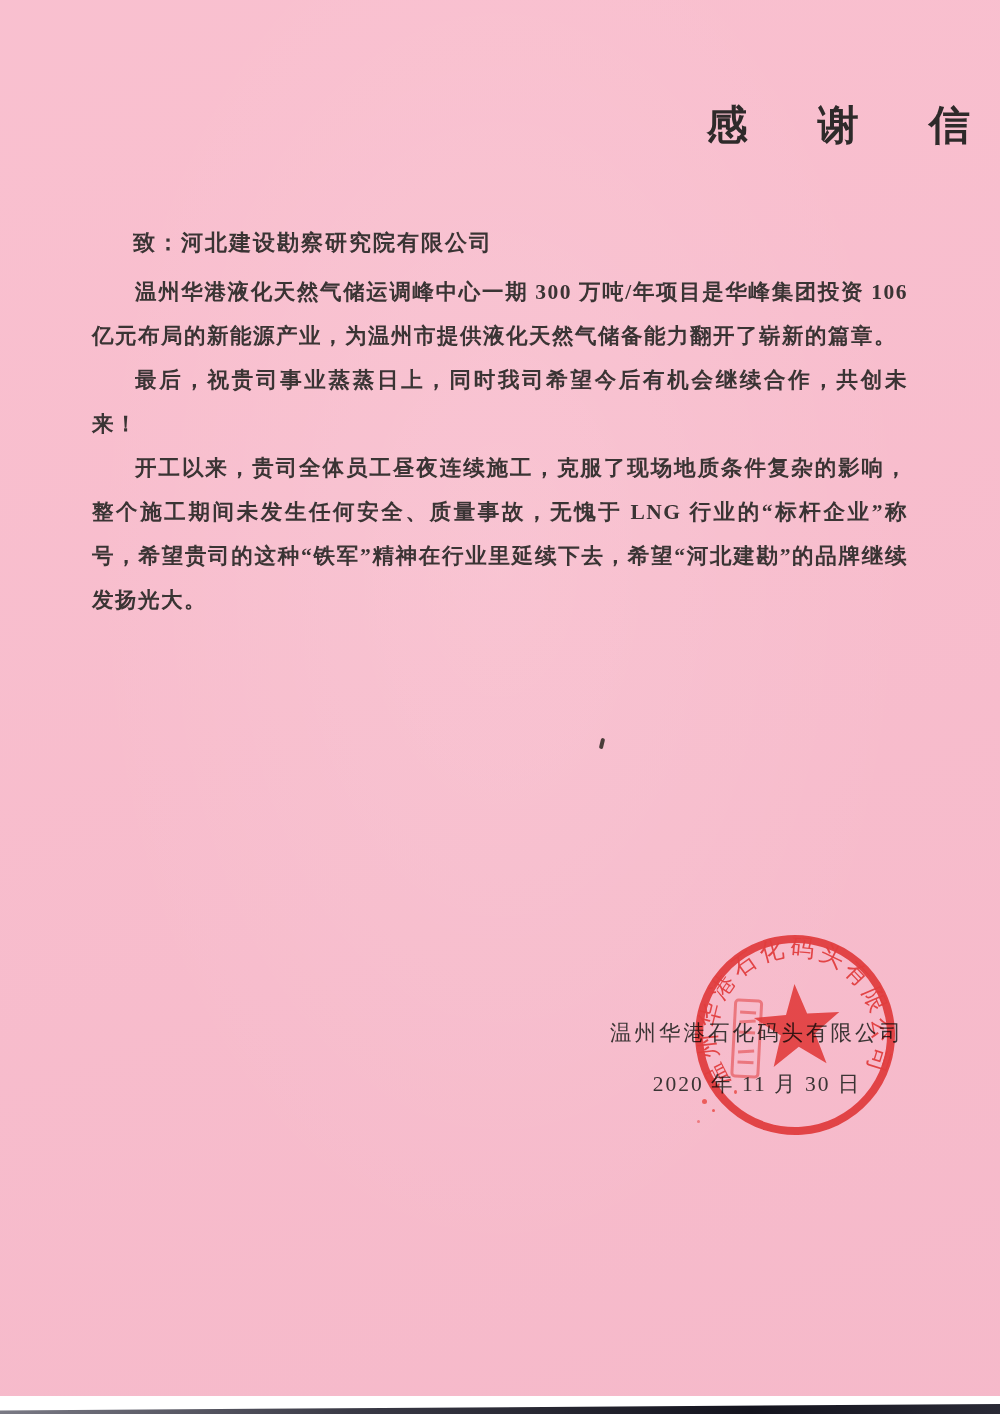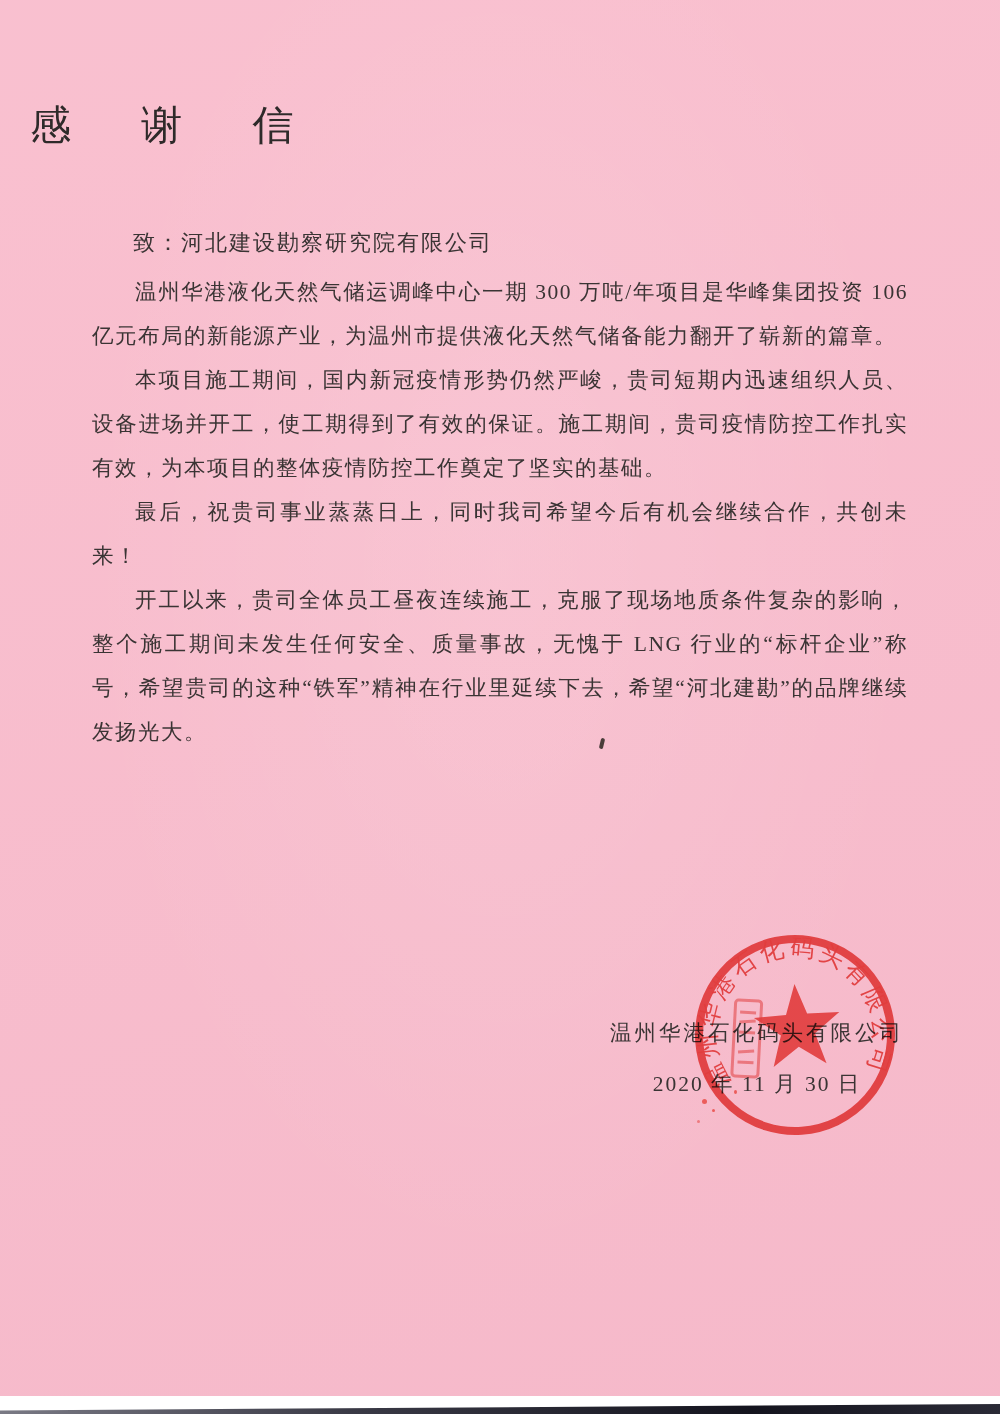--- a/index.html
+++ b/index.html
@@ -9,31 +9,31 @@
     margin:0 auto;
     background:#f9bdcd;
     background-image:radial-gradient(ellipse at 50% 40%, rgba(255,255,255,.10) 0%, rgba(255,255,255,0) 60%),
                      linear-gradient(160deg, rgba(255,255,255,.05), rgba(190,120,150,.06));
     overflow:hidden;
     font-family:"Liberation Serif","DejaVu Serif",serif;
     color:#3a3434;
   }
   .title{
     position:absolute;top:98px;left:0;width:100%;
-    text-align:left;
-    font-size:41px;font-weight:normal;
+    text-align:right;
+    font-size:41px;font-weight:bold;
     letter-spacing:30px;text-indent:30px;
     color:#2e2a2a;
   }
   .recipient{
     position:absolute;top:228px;left:133px;
-    font-size:22px;font-weight:normal;letter-spacing:2px;
+    font-size:22px;font-weight:bold;letter-spacing:2px;
   }
   .body-text{
-    position:absolute;top:270px;left:92px;width:816px;
+    position:absolute;top:270px;left:92px;width:816px;font-weight:bold;
   }
   .body-text p{
     margin:0;
     text-indent:2em;
     font-size:21.5px;
     line-height:44px;
     letter-spacing:1.5px;
     text-align:justify;
     text-justify:inter-ideograph;
   }
@@ -76,21 +76,20 @@
 <body>
 
 <div class="page">
 
   <div class="title">感 谢 信</div>
 
   <div class="recipient">致：河北建设勘察研究院有限公司</div>
 
   <div class="body-text">
     <p>温州华港液化天然气储运调峰中心一期 300 万吨/年项目是华峰集团投资 106 亿元布局的新能源产业，为温州市提供液化天然气储备能力翻开了崭新的篇章。</p>
-    <p>本项目施工期间，国内新冠疫情形势仍然严峻，贵司短期内迅速组织人员、设备进场并开工，使工期得到了有效的保证。施工期间，贵司疫情防控工作扎实有效，为本项目的整体疫情防控工作奠定了坚实的基础。</p>
     <p>最后，祝贵司事业蒸蒸日上，同时我司希望今后有机会继续合作，共创未来！</p>
     <p>开工以来，贵司全体员工昼夜连续施工，克服了现场地质条件复杂的影响，整个施工期间未发生任何安全、质量事故，无愧于 LNG 行业的“标杆企业”称号，希望贵司的这种“铁军”精神在行业里延续下去，希望“河北建勘”的品牌继续发扬光大。</p>
   </div>
 
   <div class="signature">
     <div class="company">温州华港石化码头有限公司</div>
     <div class="date">2020 年 11 月 30 日</div>
   </div>
 
   <svg class="stamp" viewBox="-107 -107 214 214" xmlns="http://www.w3.org/2000/svg">

